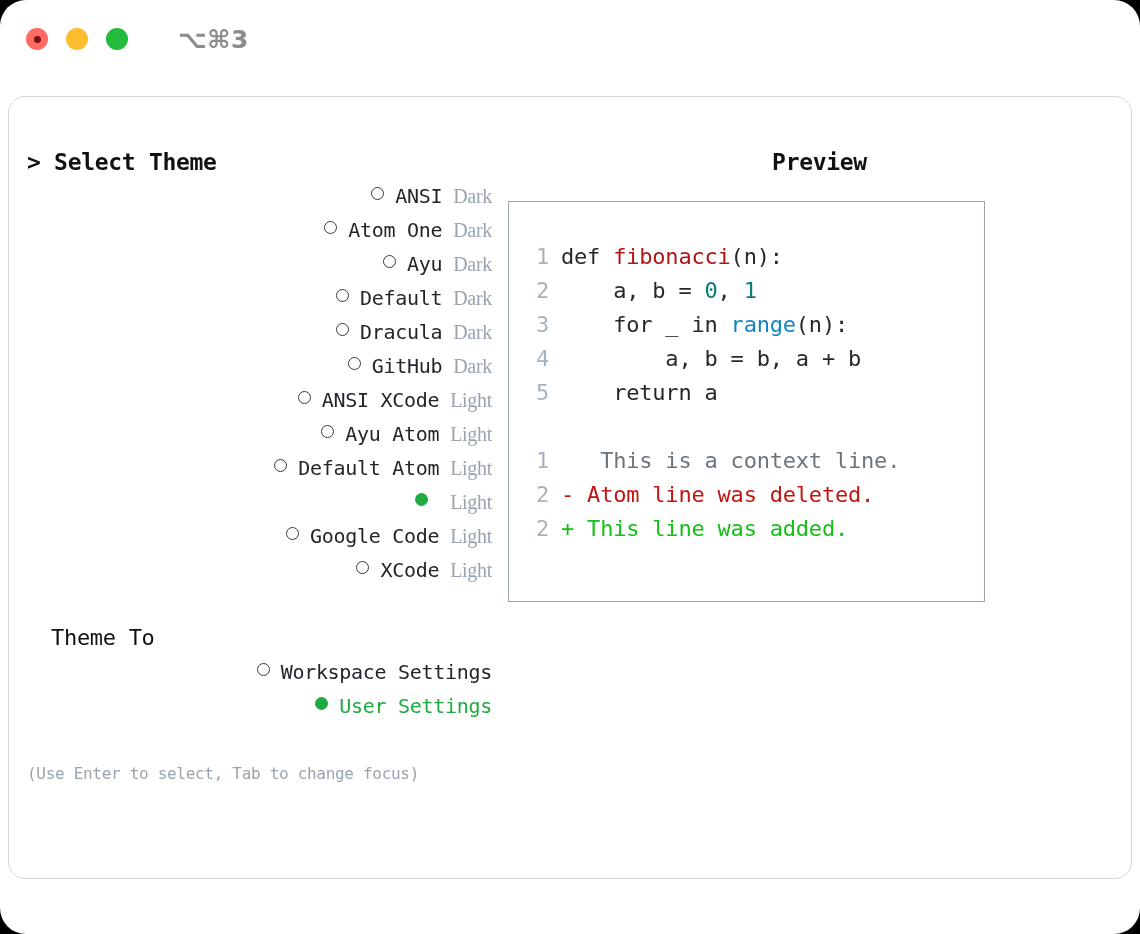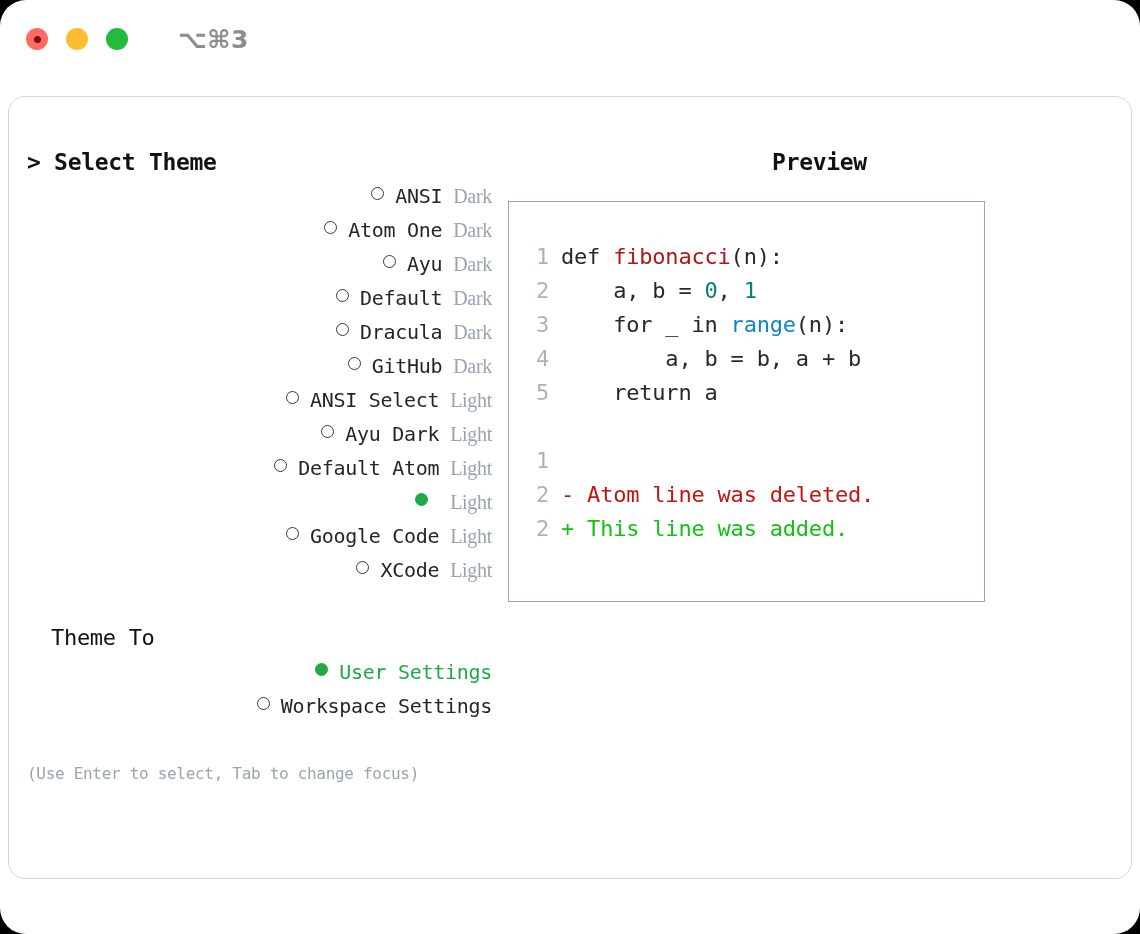--- a/index.html
+++ b/index.html
@@ -217,56 +217,56 @@
 
         <div class="section-head">&gt; Select Theme</div>
 
         <div class="opt-list" id="theme-list">
             <div class="opt"><span class="bullet"></span><span class="opt-label">ANSI</span><span class="opt-tag">Dark</span></div>
             <div class="opt"><span class="bullet"></span><span class="opt-label">Atom One</span><span class="opt-tag">Dark</span></div>
             <div class="opt"><span class="bullet"></span><span class="opt-label">Ayu</span><span class="opt-tag">Dark</span></div>
             <div class="opt"><span class="bullet"></span><span class="opt-label">Default</span><span class="opt-tag">Dark</span></div>
             <div class="opt"><span class="bullet"></span><span class="opt-label">Dracula</span><span class="opt-tag">Dark</span></div>
             <div class="opt"><span class="bullet"></span><span class="opt-label">GitHub</span><span class="opt-tag">Dark</span></div>
-            <div class="opt"><span class="bullet"></span><span class="opt-label">ANSI Select</span><span class="opt-tag">Light</span></div>
-            <div class="opt"><span class="bullet"></span><span class="opt-label">Ayu Dark</span><span class="opt-tag">Light</span></div>
+            <div class="opt"><span class="bullet"></span><span class="opt-label">ANSI XCode</span><span class="opt-tag">Light</span></div>
+            <div class="opt"><span class="bullet"></span><span class="opt-label">Ayu Atom</span><span class="opt-tag">Light</span></div>
             <div class="opt"><span class="bullet"></span><span class="opt-label">Default Atom</span><span class="opt-tag">Light</span></div>
             <div class="opt selected"><span class="bullet filled"></span><span class="opt-tag">Light</span></div>
             <div class="opt"><span class="bullet"></span><span class="opt-label">Google Code</span><span class="opt-tag">Light</span></div>
             <div class="opt"><span class="bullet"></span><span class="opt-label">XCode</span><span class="opt-tag">Light</span></div>
           </div>
 
         <div class="spacer-lg"></div>
 
         <div class="apply-head">Theme To</div>
 
         <div class="opt-list" id="apply-list">
+            <div class="opt"><span class="bullet"></span><span class="opt-label">Workspace Settings</span></div>
             <div class="opt selected"><span class="bullet filled"></span><span class="opt-label">User Settings</span></div>
-            <div class="opt"><span class="bullet"></span><span class="opt-label">Workspace Settings</span></div>
           </div>
 
         <div class="spacer-md"></div>
 
         <div class="hint">(Use Enter to select, Tab to change focus)</div>
       </div>
 
       <div class="right-col">
         <div class="preview-head">Preview</div>
 
         <div class="preview-box">
           <div id="code-block">
               <div class="code-line"><span class="ln">1</span><span><span class="code-text">def </span><span class="tok-fn">fibonacci</span><span class="code-text">(n):</span></span></div>
               <div class="code-line"><span class="ln">2</span><span><span class="code-text">    a, b = </span><span class="tok-num">0</span><span class="code-text">, </span><span class="tok-num">1</span></span></div>
               <div class="code-line"><span class="ln">3</span><span><span class="code-text">    for _ in </span><span class="tok-call">range</span><span class="code-text">(n):</span></span></div>
               <div class="code-line"><span class="ln">4</span><span><span class="code-text">        a, b = b, a + b</span></span></div>
               <div class="code-line"><span class="ln">5</span><span><span class="code-text">    return a</span></span></div>
             </div>
           <div class="blank-line"></div>
           <div id="diff-block">
-              <div class="code-line"><span class="ln">1</span><span class="diff-ctx"> </span></div>
+              <div class="code-line"><span class="ln">1</span><span class="diff-ctx"> </span><span class="diff-ctx">  This is a context line.</span></div>
               <div class="code-line"><span class="ln">2</span><span class="diff-del">-</span><span class="diff-del"> Atom line was deleted.</span></div>
               <div class="code-line"><span class="ln">2</span><span class="diff-add">+</span><span class="diff-add"> This line was added.</span></div>
             </div>
         </div>
       </div>
 
     </div>
   </div>
 </div>
 

